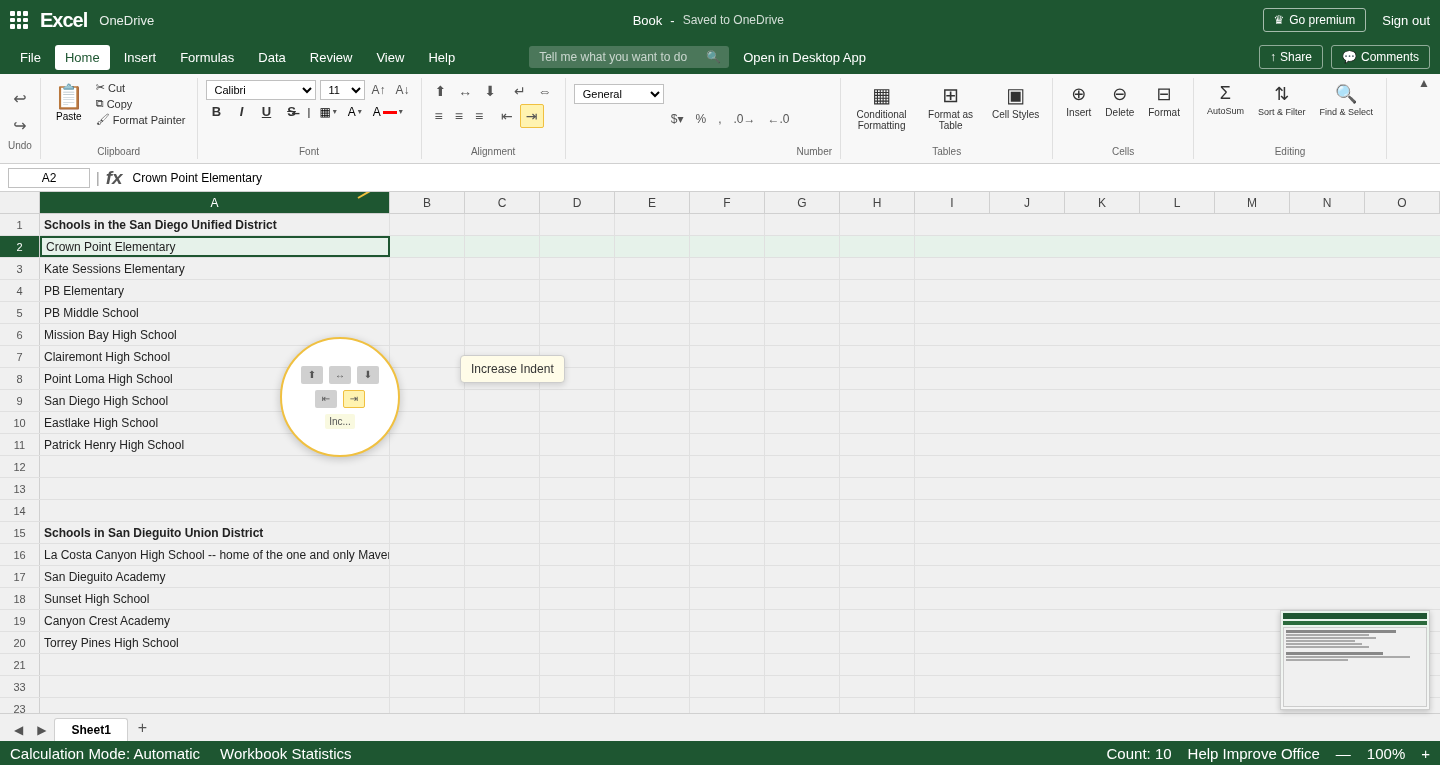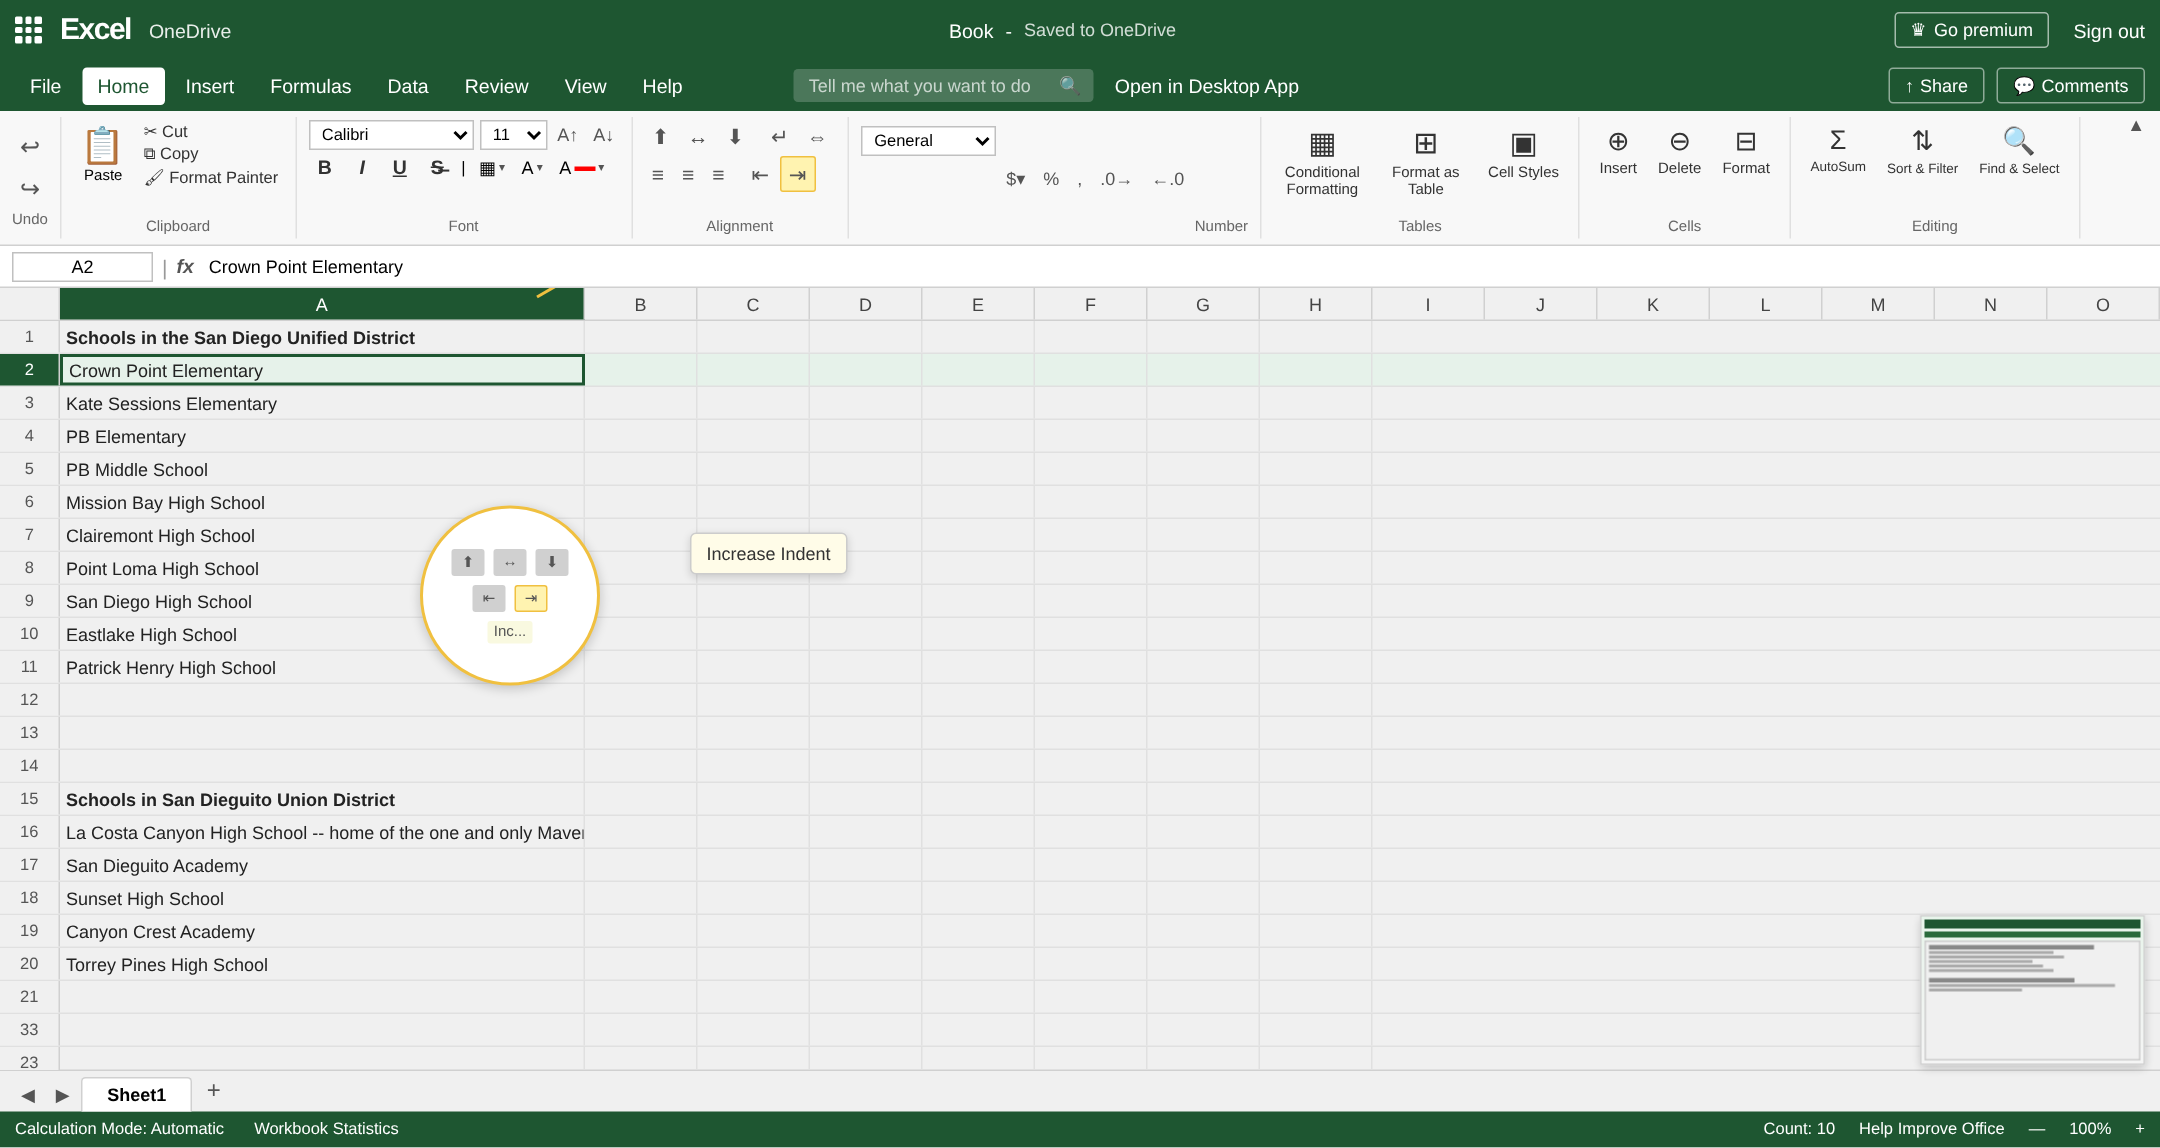--- a/index.html
+++ b/index.html
@@ -292,25 +292,25 @@
       height: 28px;
       display: flex;
       align-items: center;
       padding: 0 8px;
       gap: 6px;
     }
     .cell-ref-box {
       border: 1px solid #c0c0c0;
       padding: 2px 6px;
       font-size: 12px;
-      width: 94px;
+      width: 82px;
       text-align: center;
     }
     .formula-divider { color: #999; font-size: 14px; }
-    .fx-label { color: #555; font-size: 13px; font-style: italic; font-weight: bold; }
+    .fx-label { color: #555; font-size: 19px; font-style: italic; font-weight: bold; }
     .formula-input {
       flex: 1;
       border: none;
       outline: none;
       font-size: 12px;
       padding: 2px 4px;
     }
     #col-headers {
       display: flex;
       background: #f0f0f0;
@@ -418,21 +418,21 @@
     .add-sheet-btn { cursor: pointer; padding: 4px 8px; font-size: 16px; color: #555; }
 
     
     #status-bar {
       background: #1e5631;
       color: white;
       height: 24px;
       display: flex;
       align-items: center;
       padding: 0 10px;
-      font-size: 11px;
+      font-size: 15px;
       gap: 20px;
     }
     .status-right { margin-left: auto; display: flex; align-items: center; gap: 16px; }
 
     
     .tooltip-callout {
       position: absolute;
       background: white;
       border: 2px solid #f0c040;
       border-radius: 50%;

